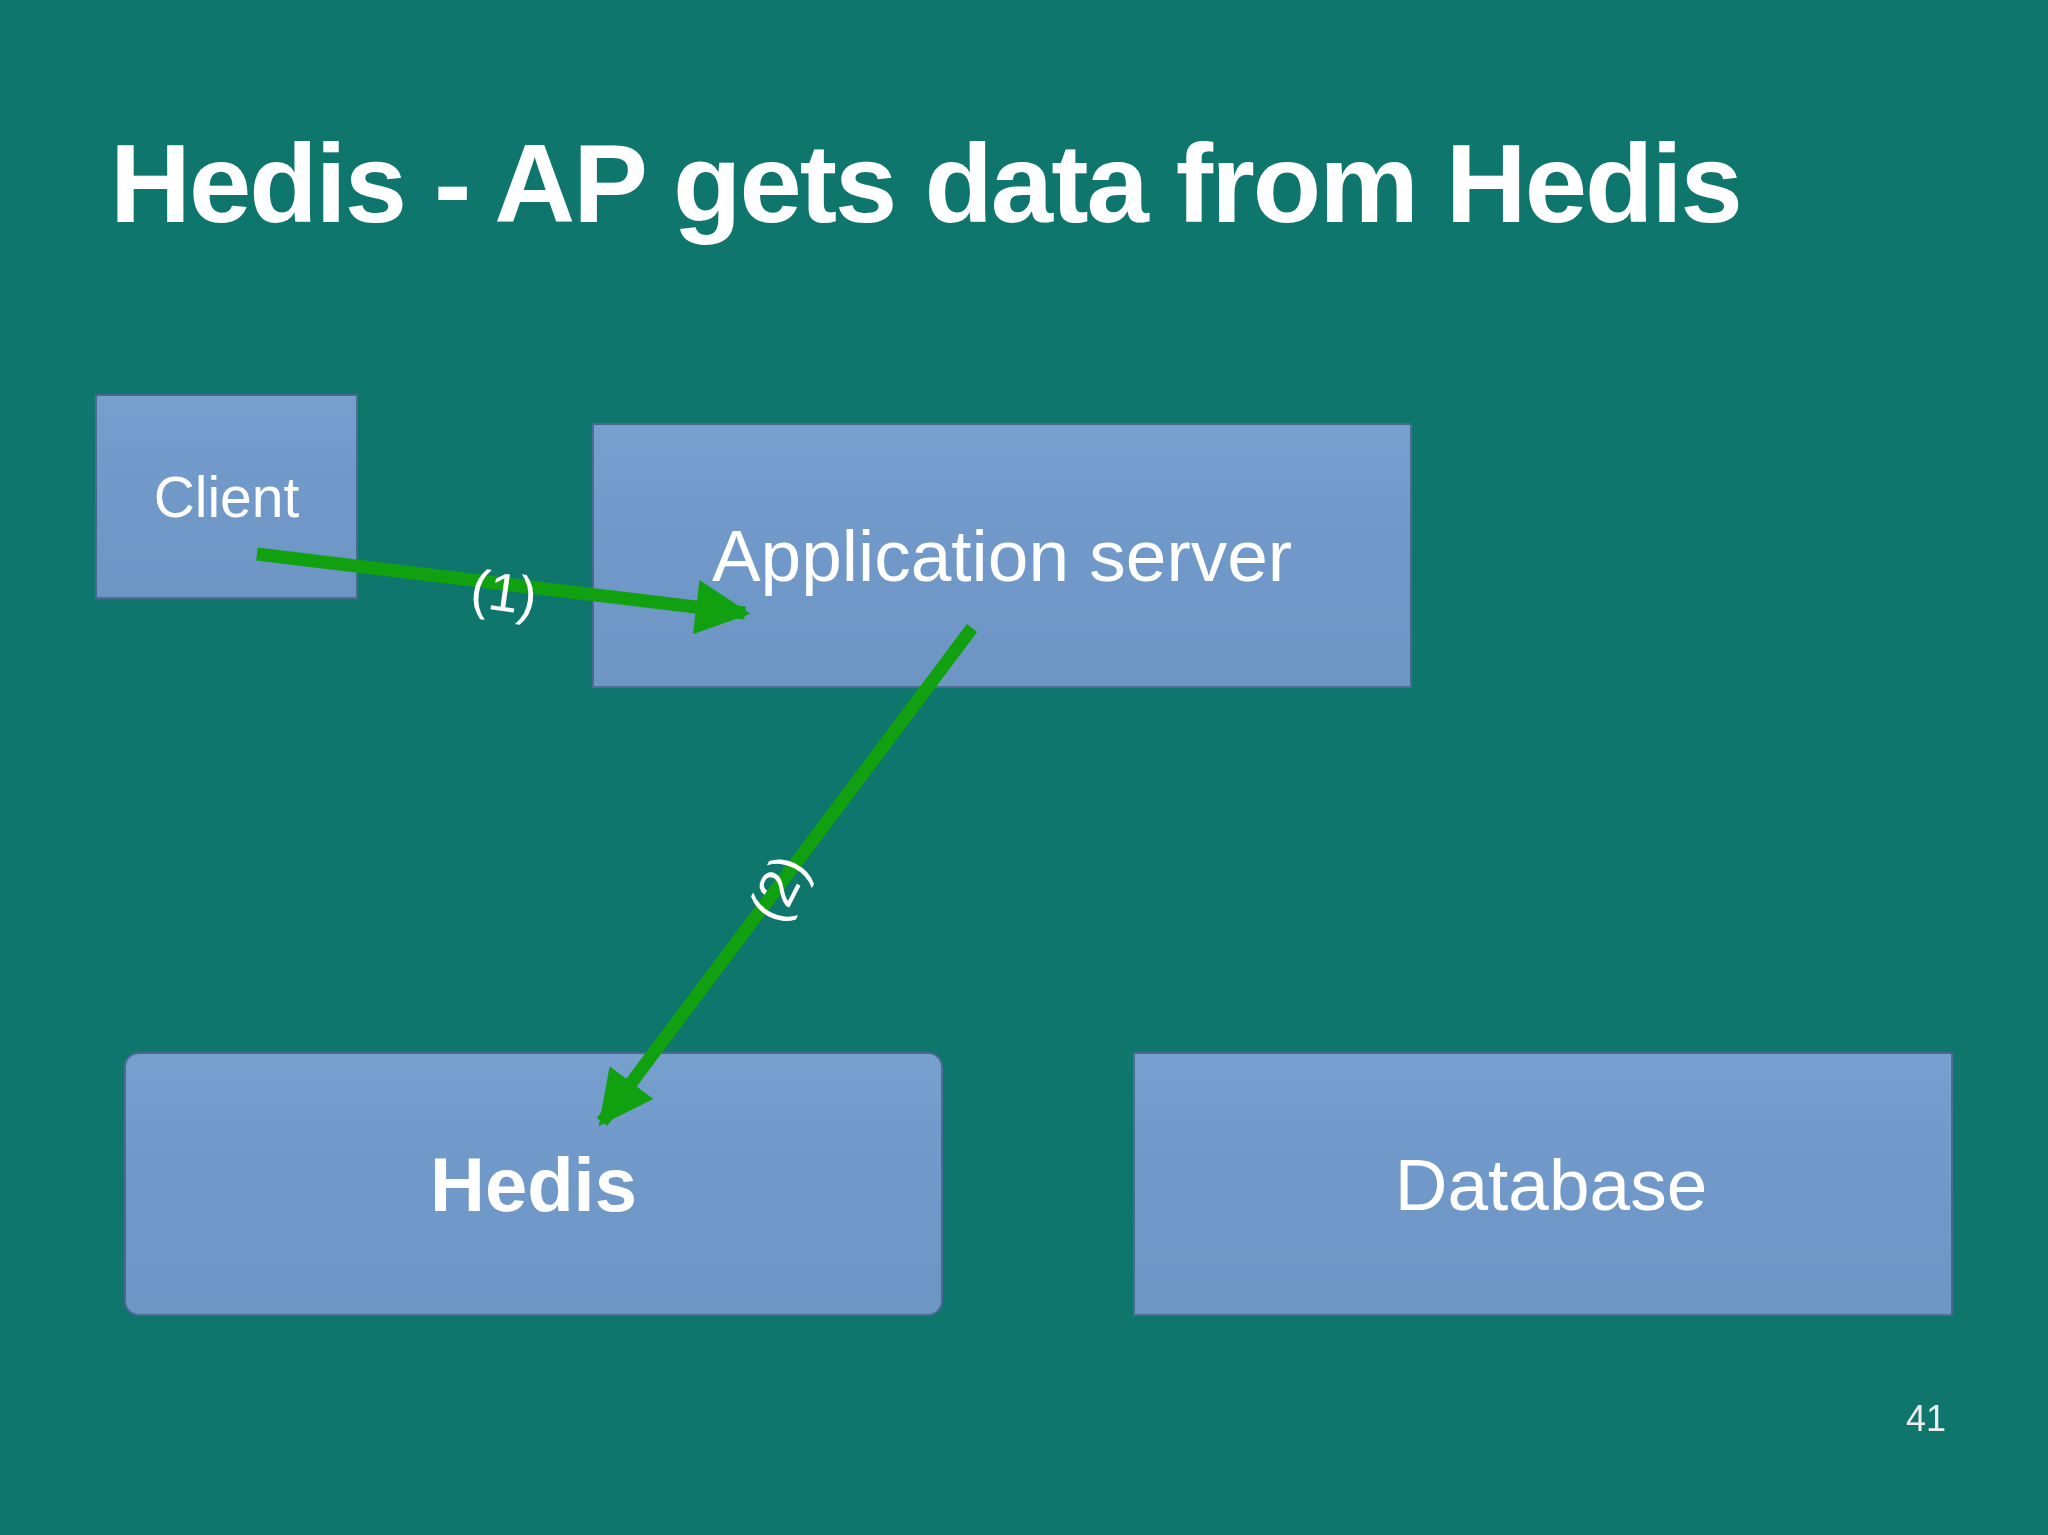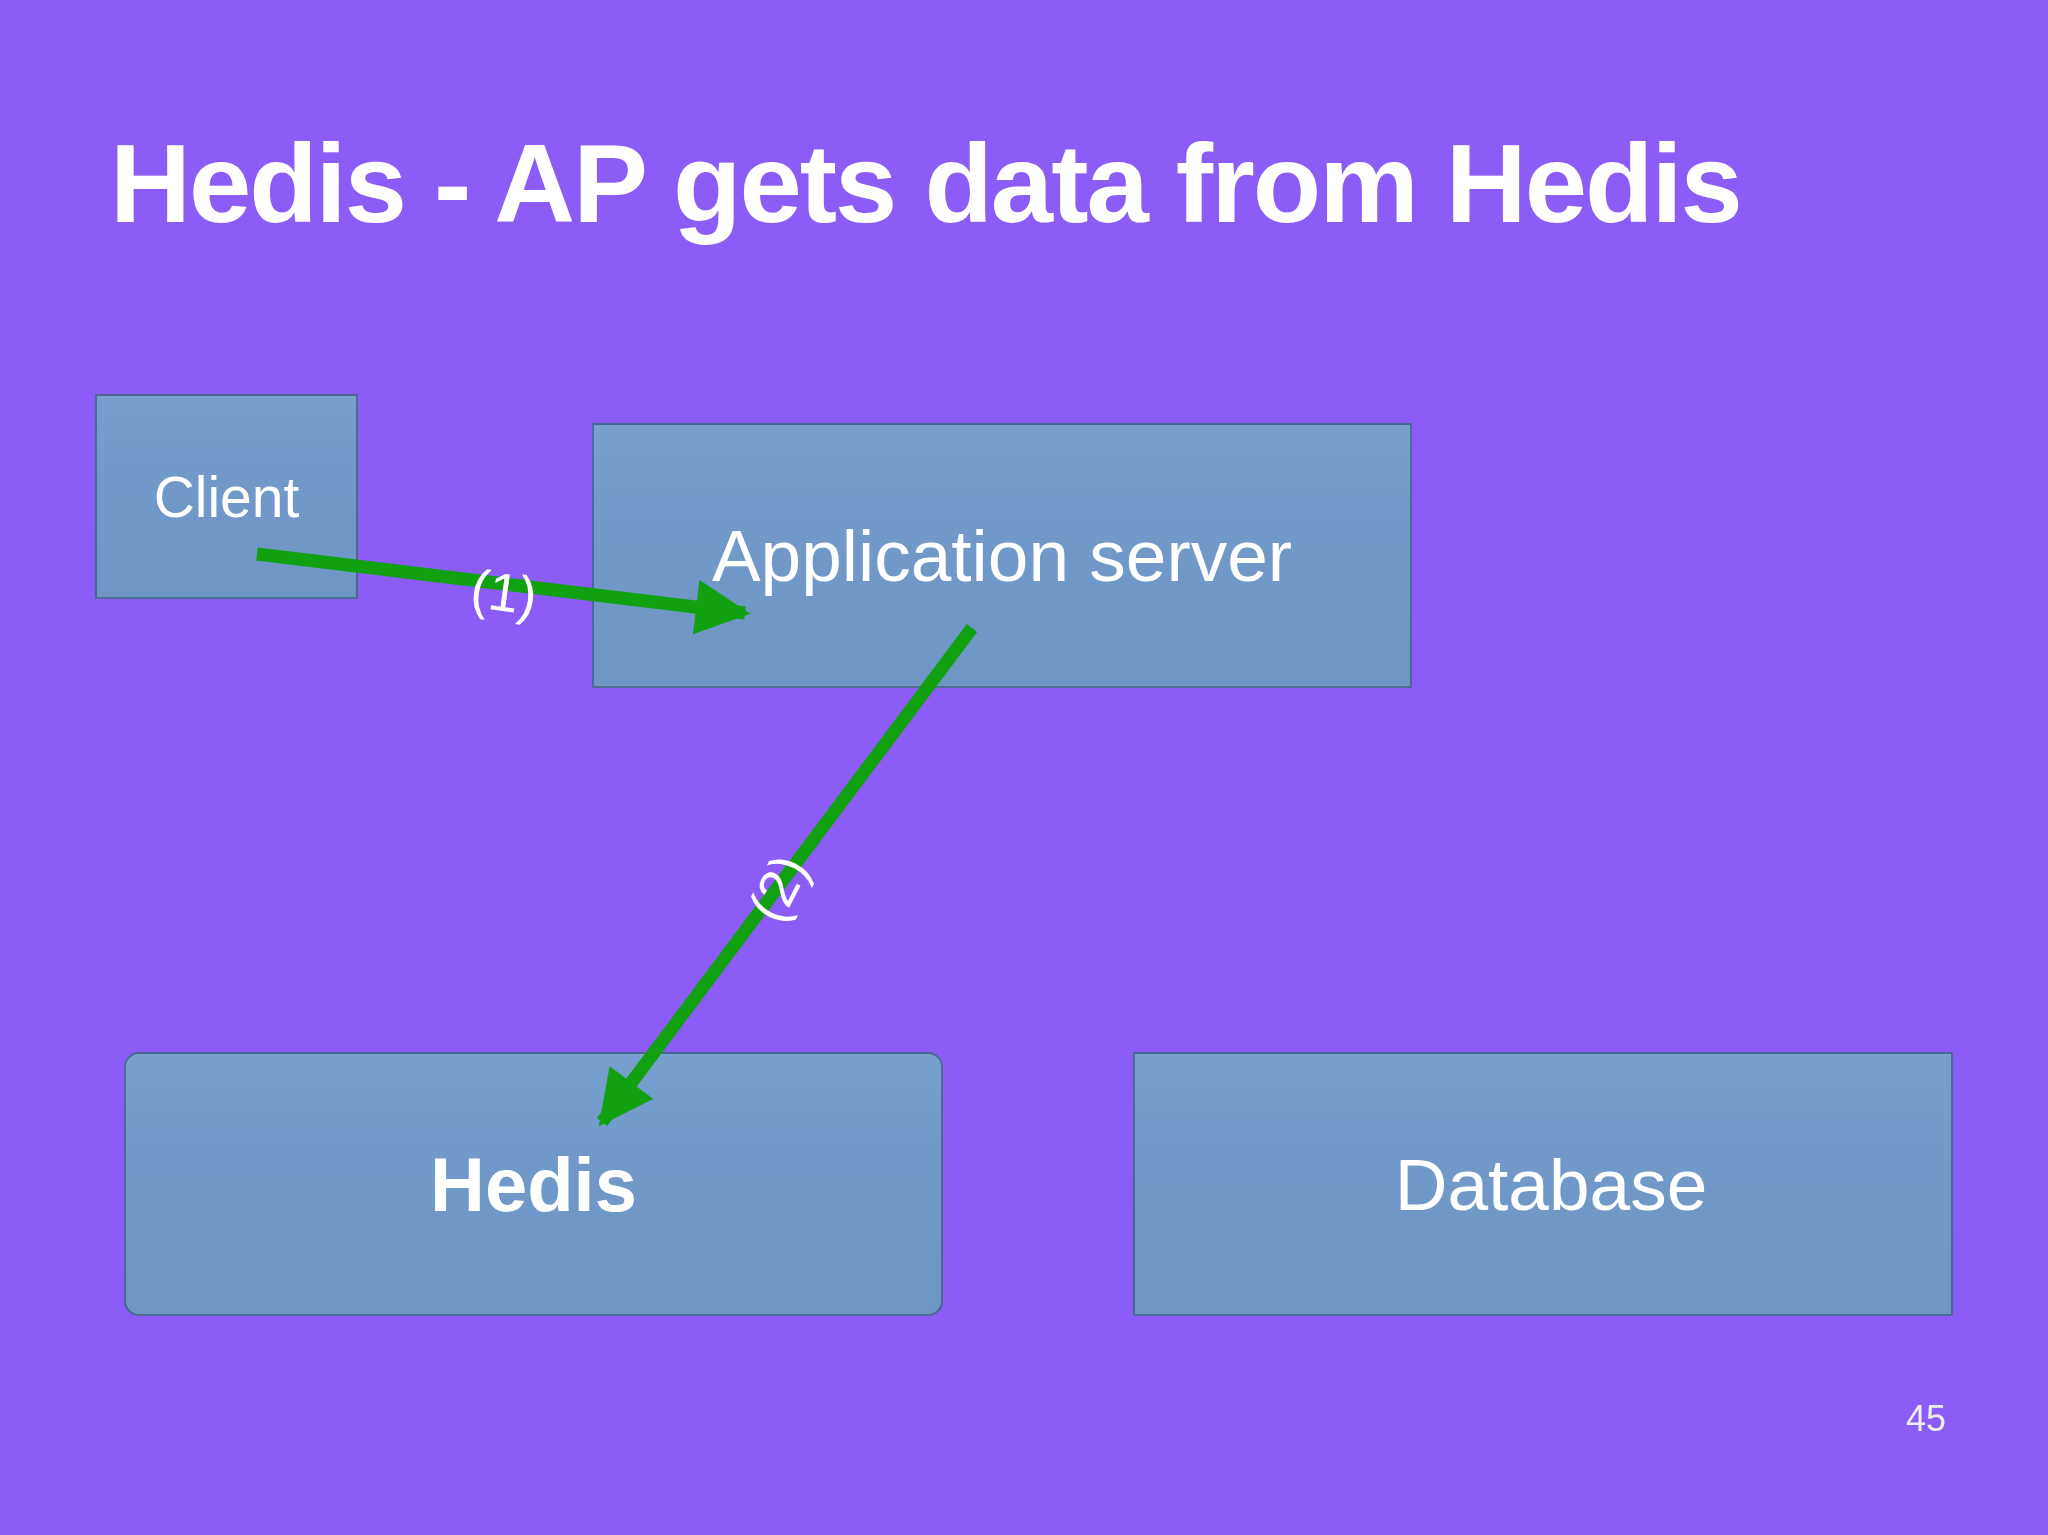--- a/index.html
+++ b/index.html
@@ -4,21 +4,21 @@
 <style>
   html, body {
     margin: 0;
     padding: 0;
     background: #000;
   }
   .slide {
     position: relative;
     width: 2048px;
     height: 1535px;
-    background: #8b5cf6;
+    background: #0f766e;
     overflow: hidden;
     font-family: "Liberation Sans", "DejaVu Sans", sans-serif;
   }
   .slide-title {
     position: absolute;
     left: 110px;
     top: 122px;
     width: 1800px;
     font-size: 112px;
     line-height: 1.1;
@@ -112,15 +112,15 @@
       </marker>
     </defs>
     <line x1="257" y1="554" x2="745" y2="613" stroke="#10a010" stroke-width="13" marker-end="url(#arrowhead)"></line>
     <line x1="972" y1="628" x2="602" y2="1122" stroke="#10a010" stroke-width="13" marker-end="url(#arrowhead)"></line>
   </svg>
 
   <div class="edge-label edge-label-1">(1)</div>
 
   <div class="edge-label edge-label-2">(2)</div>
 
-  <div class="page-number">45</div>
+  <div class="page-number">41</div>
 
 </div>
 
 </body></html>

